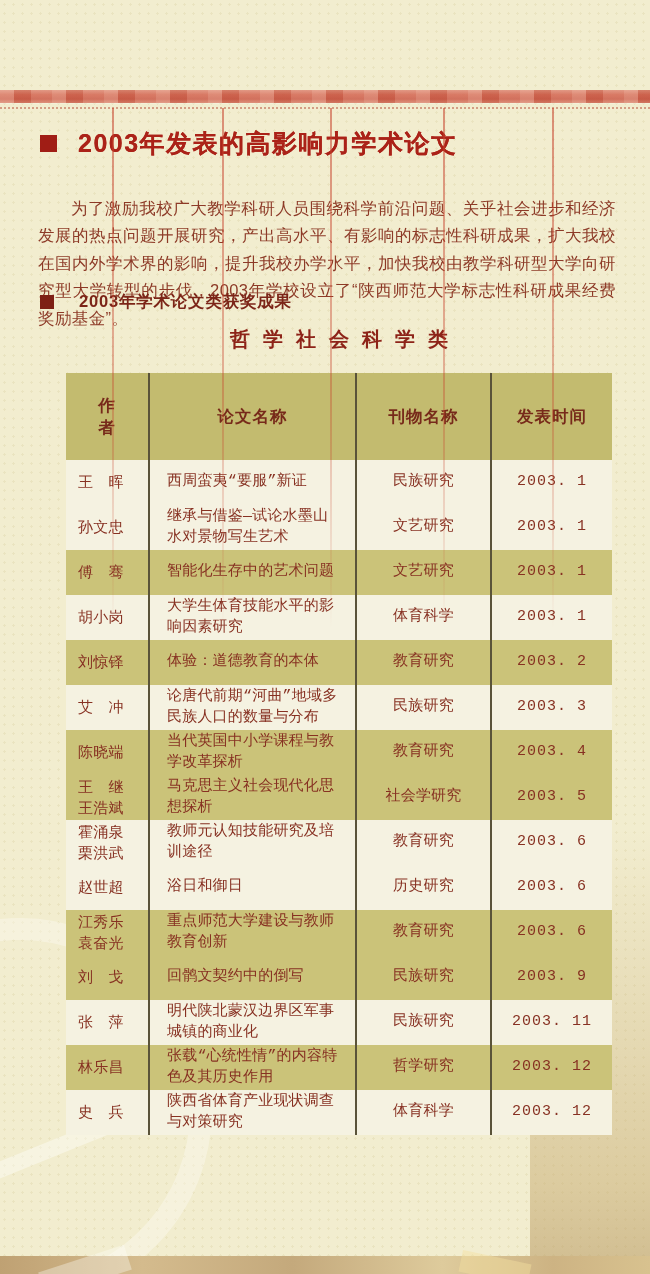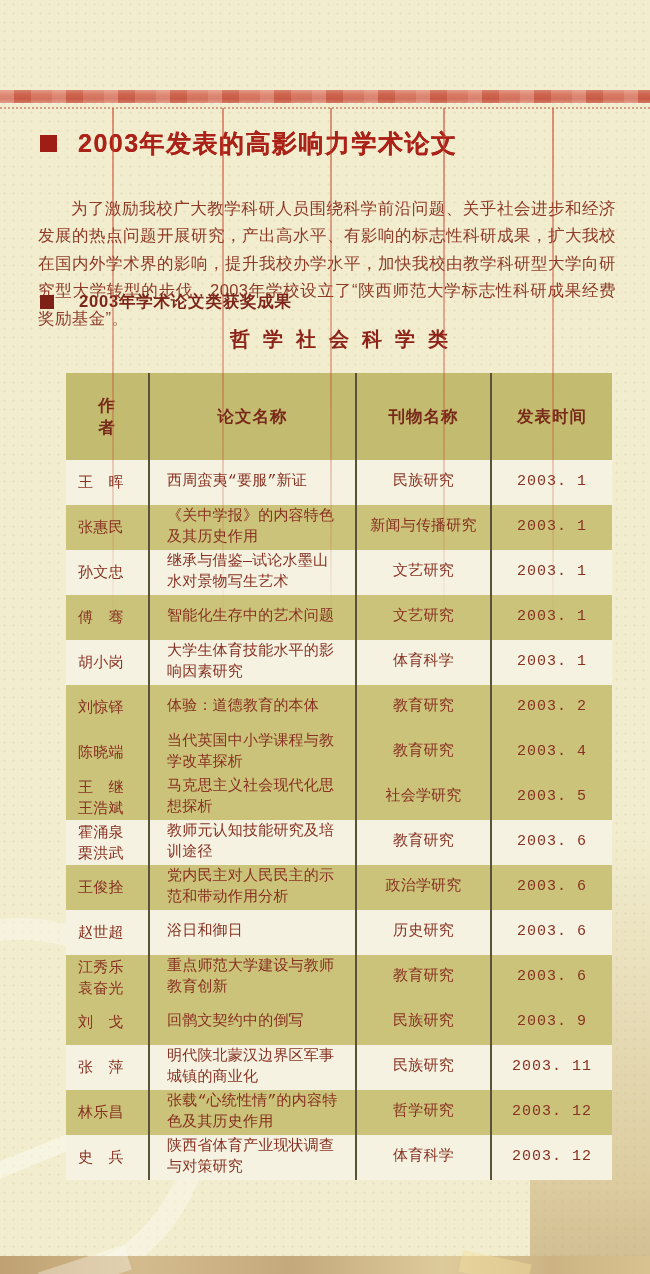--- a/index.html
+++ b/index.html
@@ -153,26 +153,20 @@
         <th class="col4">发表时间</th>
       </tr>
     </thead>
     <tbody>
         <tr class="row-light">
           <td class="c-author col1">王　晖</td>
           <td class="c-title col2">西周蛮夷“要服”新证</td>
           <td class="c-journal col3">民族研究</td>
           <td class="c-date col4">2003. 1</td>
         </tr>
-        <tr class="row-khaki">
-          <td class="c-author col1">张惠民</td>
-          <td class="c-title col2">《关中学报》的内容特色及其历史作用</td>
-          <td class="c-journal col3">新闻与传播研究</td>
-          <td class="c-date col4">2003. 1</td>
-        </tr>
         <tr class="row-light">
           <td class="c-author col1">孙文忠</td>
           <td class="c-title col2">继承与借鉴—试论水墨山水对景物写生艺术</td>
           <td class="c-journal col3">文艺研究</td>
           <td class="c-date col4">2003. 1</td>
         </tr>
         <tr class="row-khaki">
           <td class="c-author col1">傅　骞</td>
           <td class="c-title col2">智能化生存中的艺术问题</td>
           <td class="c-journal col3">文艺研究</td>
@@ -182,20 +176,26 @@
           <td class="c-author col1">胡小岗</td>
           <td class="c-title col2">大学生体育技能水平的影响因素研究</td>
           <td class="c-journal col3">体育科学</td>
           <td class="c-date col4">2003. 1</td>
         </tr>
         <tr class="row-khaki">
           <td class="c-author col1">刘惊铎</td>
           <td class="c-title col2">体验：道德教育的本体</td>
           <td class="c-journal col3">教育研究</td>
           <td class="c-date col4">2003. 2</td>
+        </tr>
+        <tr class="row-light">
+          <td class="c-author col1">艾　冲</td>
+          <td class="c-title col2">论唐代前期“河曲”地域多民族人口的数量与分布</td>
+          <td class="c-journal col3">民族研究</td>
+          <td class="c-date col4">2003. 3</td>
         </tr>
         <tr class="row-khaki">
           <td class="c-author col1">陈晓端</td>
           <td class="c-title col2">当代英国中小学课程与教学改革探析</td>
           <td class="c-journal col3">教育研究</td>
           <td class="c-date col4">2003. 4</td>
         </tr>
         <tr class="row-khaki">
           <td class="c-author col1">王　继
 王浩斌</td>
@@ -203,26 +203,20 @@
           <td class="c-journal col3">社会学研究</td>
           <td class="c-date col4">2003. 5</td>
         </tr>
         <tr class="row-light">
           <td class="c-author col1">霍涌泉
 栗洪武</td>
           <td class="c-title col2">教师元认知技能研究及培训途径</td>
           <td class="c-journal col3">教育研究</td>
           <td class="c-date col4">2003. 6</td>
         </tr>
-        <tr class="row-khaki">
-          <td class="c-author col1">王俊拴</td>
-          <td class="c-title col2">党内民主对人民民主的示范和带动作用分析</td>
-          <td class="c-journal col3">政治学研究</td>
-          <td class="c-date col4">2003. 6</td>
-        </tr>
         <tr class="row-light">
           <td class="c-author col1">赵世超</td>
           <td class="c-title col2">浴日和御日</td>
           <td class="c-journal col3">历史研究</td>
           <td class="c-date col4">2003. 6</td>
         </tr>
         <tr class="row-khaki">
           <td class="c-author col1">江秀乐
 袁奋光</td>
           <td class="c-title col2">重点师范大学建设与教师教育创新</td>

